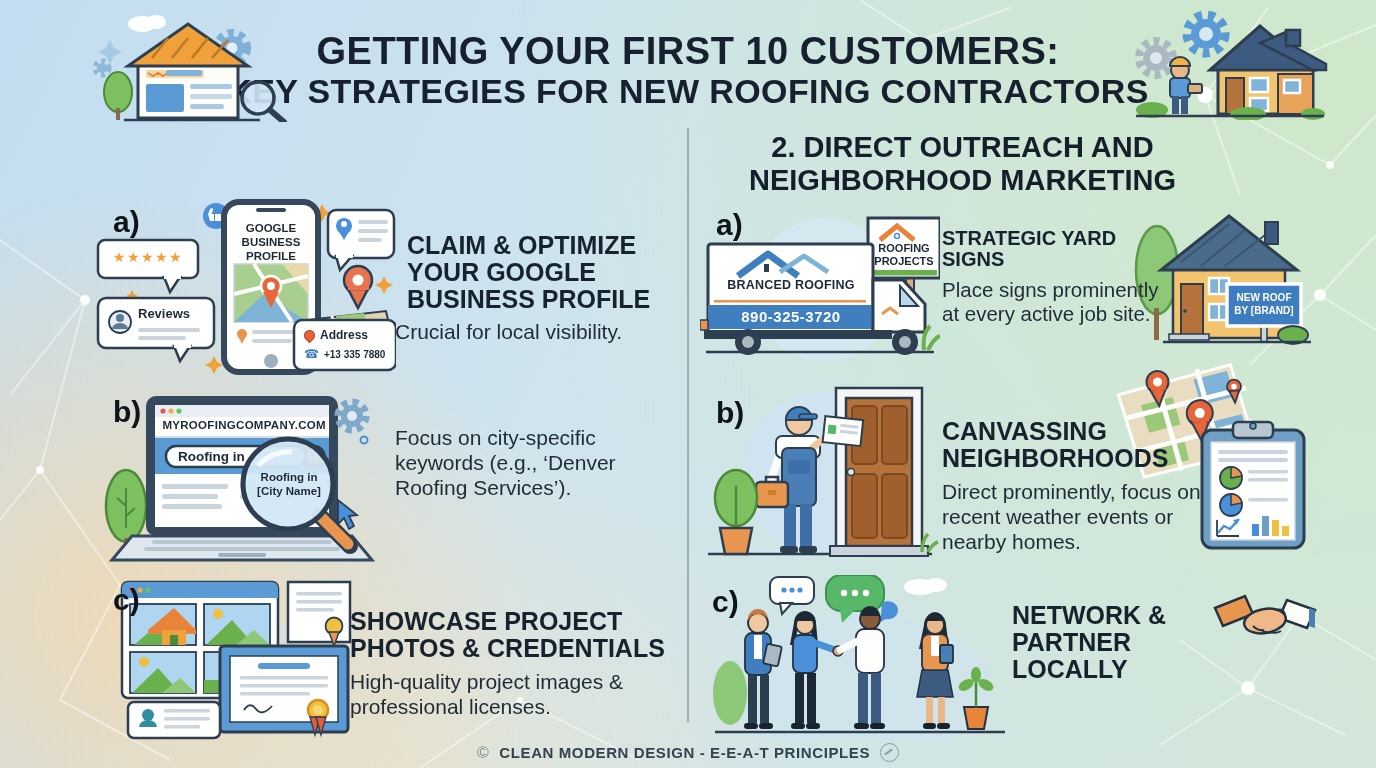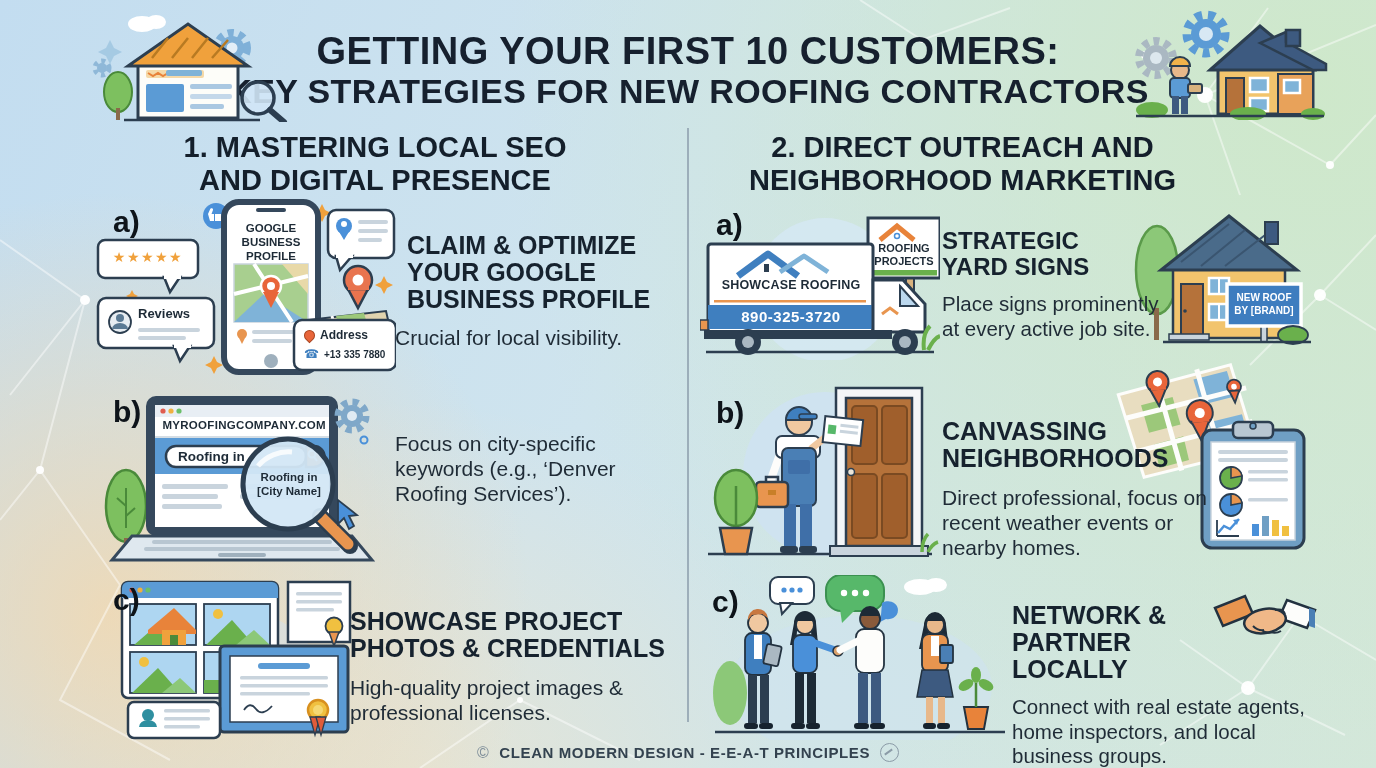--- a/index.html
+++ b/index.html
@@ -15,21 +15,21 @@
   .net{position:absolute;inset:0;z-index:0;pointer-events:none;}
   .abs{position:absolute;z-index:1;}
   .title1{top:30px;left:0;width:100%;text-align:center;font-size:38px;font-weight:800;
           color:#16202e;letter-spacing:.5px;}
   .title2{top:72px;left:0;width:100%;text-align:center;font-size:34px;font-weight:800;
           color:#16202e;letter-spacing:.4px;}
   .colhead{font-size:29px;font-weight:800;color:#141f2b;text-align:center;line-height:1.14;}
   .letter{font-size:30px;font-weight:800;color:#0e141a;z-index:3;}
   .tb{z-index:2;}
   .tb .t{font-weight:800;color:#16222e;font-size:25px;line-height:1.07;}
-  .tb .d{color:#1f2b36;font-size:21px;line-height:1.2;margin-top:13px;}
+  .tb .d{color:#1f2b36;font-size:21px;line-height:1.2;margin-top:7px;}
   .illus{position:absolute;z-index:1;}
   .illus svg{position:absolute;left:0;top:0;}
   .ov{position:absolute;color:#1d2a36;}
   .divider{left:687px;top:128px;width:2px;height:594px;background:#93a5b1;opacity:.85;}
   .footer{bottom:6px;left:0;width:100%;text-align:center;font-size:15px;letter-spacing:.6px;
           font-weight:700;color:#33424f;z-index:2;display:flex;justify-content:center;
           align-items:center;gap:10px;}
   .cmark{color:#7d8d99;font-weight:400;font-size:16px;}
   .badge{width:17px;height:17px;border:1.6px solid #8b9ba7;border-radius:50%;position:relative;display:inline-block;}
   .badge::after{content:"";position:absolute;left:3px;top:7px;width:9px;height:2px;background:#8b9ba7;transform:rotate(-35deg);}
@@ -143,24 +143,20 @@
       </g>
       <g fill="#6ab04c">
           <ellipse cx="24" cy="102" rx="16" ry="8"></ellipse>
           <ellipse cx="120" cy="106" rx="18" ry="7"></ellipse>
           <ellipse cx="185" cy="106" rx="12" ry="6"></ellipse>
         </g>
       <line x1="8" y1="108" x2="196" y2="108" stroke="#2c3e50" stroke-width="2.5"></line>
     </svg>
   </div>
 
-  <div class="abs colhead" style="left:140px;top:131px;width:470px;">
-    <div>1. MASTERING LOCAL SEO</div>
-    <div>AND DIGITAL PRESENCE</div>
-  </div>
   <div class="abs colhead" style="left:705px;top:131px;width:515px;">
     <div>2. DIRECT OUTREACH AND</div>
     <div>NEIGHBORHOOD MARKETING</div>
   </div>
 
   <div class="abs divider"></div>
 
   <div class="abs letter" style="left:113px;top:205px;">a)</div>
 
   <div class="illus" style="left:96px;top:198px;width:300px;height:178px;">
@@ -411,30 +407,30 @@
         <rect x="0" y="108" width="8" height="10" fill="#e8954f" stroke="#2c3e50" stroke-width="1.5"></rect>
         <circle cx="48" cy="130" r="13" fill="#2c3e50"></circle>
           <circle cx="48" cy="130" r="6" fill="#aab8c2"></circle>
         <circle cx="205" cy="130" r="13" fill="#2c3e50"></circle>
           <circle cx="205" cy="130" r="6" fill="#aab8c2"></circle>
       </g>
       <g>
           <path d="M224,138 q-2,-16 6,-24 M228,138 q6,-12 12,-14" stroke="#6ab04c" stroke-width="4" fill="none"></path>
         </g>
     </svg>
-    <div class="ov" style="left:14px;top:66px;width:154px;text-align:center;font-size:12.5px;font-weight:800;letter-spacing:.2px;">SHOWCASE ROOFING</div>
+    <div class="ov" style="left:14px;top:66px;width:154px;text-align:center;font-size:12.5px;font-weight:800;letter-spacing:.2px;">BRANCED ROOFING</div>
     <div class="ov" style="left:10px;top:96px;width:162px;text-align:center;font-size:15px;font-weight:800;color:#fff;letter-spacing:.5px;">890-325-3720</div>
     <div class="ov" style="left:170px;top:30px;width:68px;text-align:center;font-size:11px;font-weight:800;line-height:1.15;">
       <div>ROOFING</div>
       <div>PROJECTS</div>
     </div>
   </div>
 
   <div class="abs tb" style="left:942px;top:228px;">
-    <div class="t" style="width:195px;font-size:24px;">STRATEGIC YARD SIGNS</div>
+    <div class="t" style="width:195px;font-size:20px;">STRATEGIC YARD SIGNS</div>
     <div class="d" style="width:228px;font-size:20.5px;">Place signs prominently at every active job site.</div>
   </div>
 
   <div class="illus" style="left:1133px;top:208px;width:182px;height:140px;">
     <svg width="182" height="140" viewBox="0 0 182 140">
       <g>
           <ellipse cx="24" cy="62" rx="21" ry="44" fill="#8cc878" stroke="#5a9a4a" stroke-width="2.5"></ellipse>
           <rect x="21" y="100" width="5" height="32" fill="#8a6a4a"></rect>
         </g>
       <g>
@@ -505,21 +501,21 @@
         <ellipse cx="36" cy="116" rx="21" ry="28" fill="#7dc05f" stroke="#4a8a3a" stroke-width="2.5"></ellipse>
         <line x1="36" y1="104" x2="36" y2="146" stroke="#4a8a3a" stroke-width="2.5"></line>
         <polygon points="20,146 52,146 47,172 25,172" fill="#e8954f" stroke="#2c3e50" stroke-width="2.5"></polygon>
       </g>
       <path d="M222,170 q0,-12 6,-18 M228,170 q4,-8 10,-10" stroke="#6ab04c" stroke-width="3.5" fill="none"></path>
     </svg>
   </div>
 
   <div class="abs tb" style="left:942px;top:418px;">
     <div class="t" style="width:250px;">CANVASSING NEIGHBORHOODS</div>
-    <div class="d" style="width:268px;">Direct professional, focus on recent weather events or nearby homes.</div>
+    <div class="d" style="width:268px;">Direct prominently, focus on recent weather events or nearby homes.</div>
   </div>
 
   <div class="illus" style="left:1112px;top:362px;width:200px;height:190px;z-index:1;">
     <svg width="200" height="190" viewBox="0 0 200 190">
       <g transform="rotate(-4 75 55)">
         <polygon points="8,28 122,6 142,92 28,112" fill="#e8ddc0" stroke="#fdfdfb" stroke-width="3"></polygon>
         <polygon points="30,40 62,34 68,62 36,68" fill="#9cc87a"></polygon>
         <polygon points="84,18 118,12 124,38 90,44" fill="#7fb3d8"></polygon>
         <polygon points="96,62 130,56 136,86 102,92" fill="#7fb3d8"></polygon>
         <polygon points="40,80 70,74 74,98 44,104" fill="#9cc87a"></polygon>
@@ -654,21 +650,20 @@
         <line x1="266" y1="132" x2="266" y2="108" stroke="#4a8a3a" stroke-width="2.5"></line>
         <ellipse cx="256" cy="110" rx="8" ry="5" fill="#6ab04c" transform="rotate(-30 256 110)"></ellipse>
         <ellipse cx="276" cy="110" rx="8" ry="5" fill="#6ab04c" transform="rotate(30 276 110)"></ellipse>
         <ellipse cx="266" cy="100" rx="5" ry="8" fill="#6ab04c"></ellipse>
       </g>
     </svg>
   </div>
 
   <div class="abs tb" style="left:1012px;top:602px;">
     <div class="t" style="width:230px;">NETWORK &amp; PARTNER LOCALLY</div>
-    <div class="d" style="width:325px;font-size:20.5px;">Connect with real estate agents, home inspectors, and local business groups.</div>
   </div>
 
   <div class="illus" style="left:1213px;top:592px;width:104px;height:60px;">
     <svg width="104" height="60" viewBox="0 0 104 60">
       <polygon points="2,16 32,4 40,22 10,34" fill="#e8954f" stroke="#233240" stroke-width="2.5"></polygon>
       <polygon points="102,18 74,8 66,26 94,36" fill="#fdfdfb" stroke="#233240" stroke-width="2.5"></polygon>
       <polygon points="96,34 102,36 102,18 96,16" fill="#4a7fb5"></polygon>
       <g>
         <ellipse cx="52" cy="29" rx="21" ry="12" fill="#f0b888" stroke="#233240" stroke-width="2.5" transform="rotate(-10 52 29)"></ellipse>
         <path d="M40,34 q5,5 11,4 M48,38 q6,4 12,2 M57,40 q6,2 11,-1" stroke="#233240" stroke-width="2" fill="none"></path>

